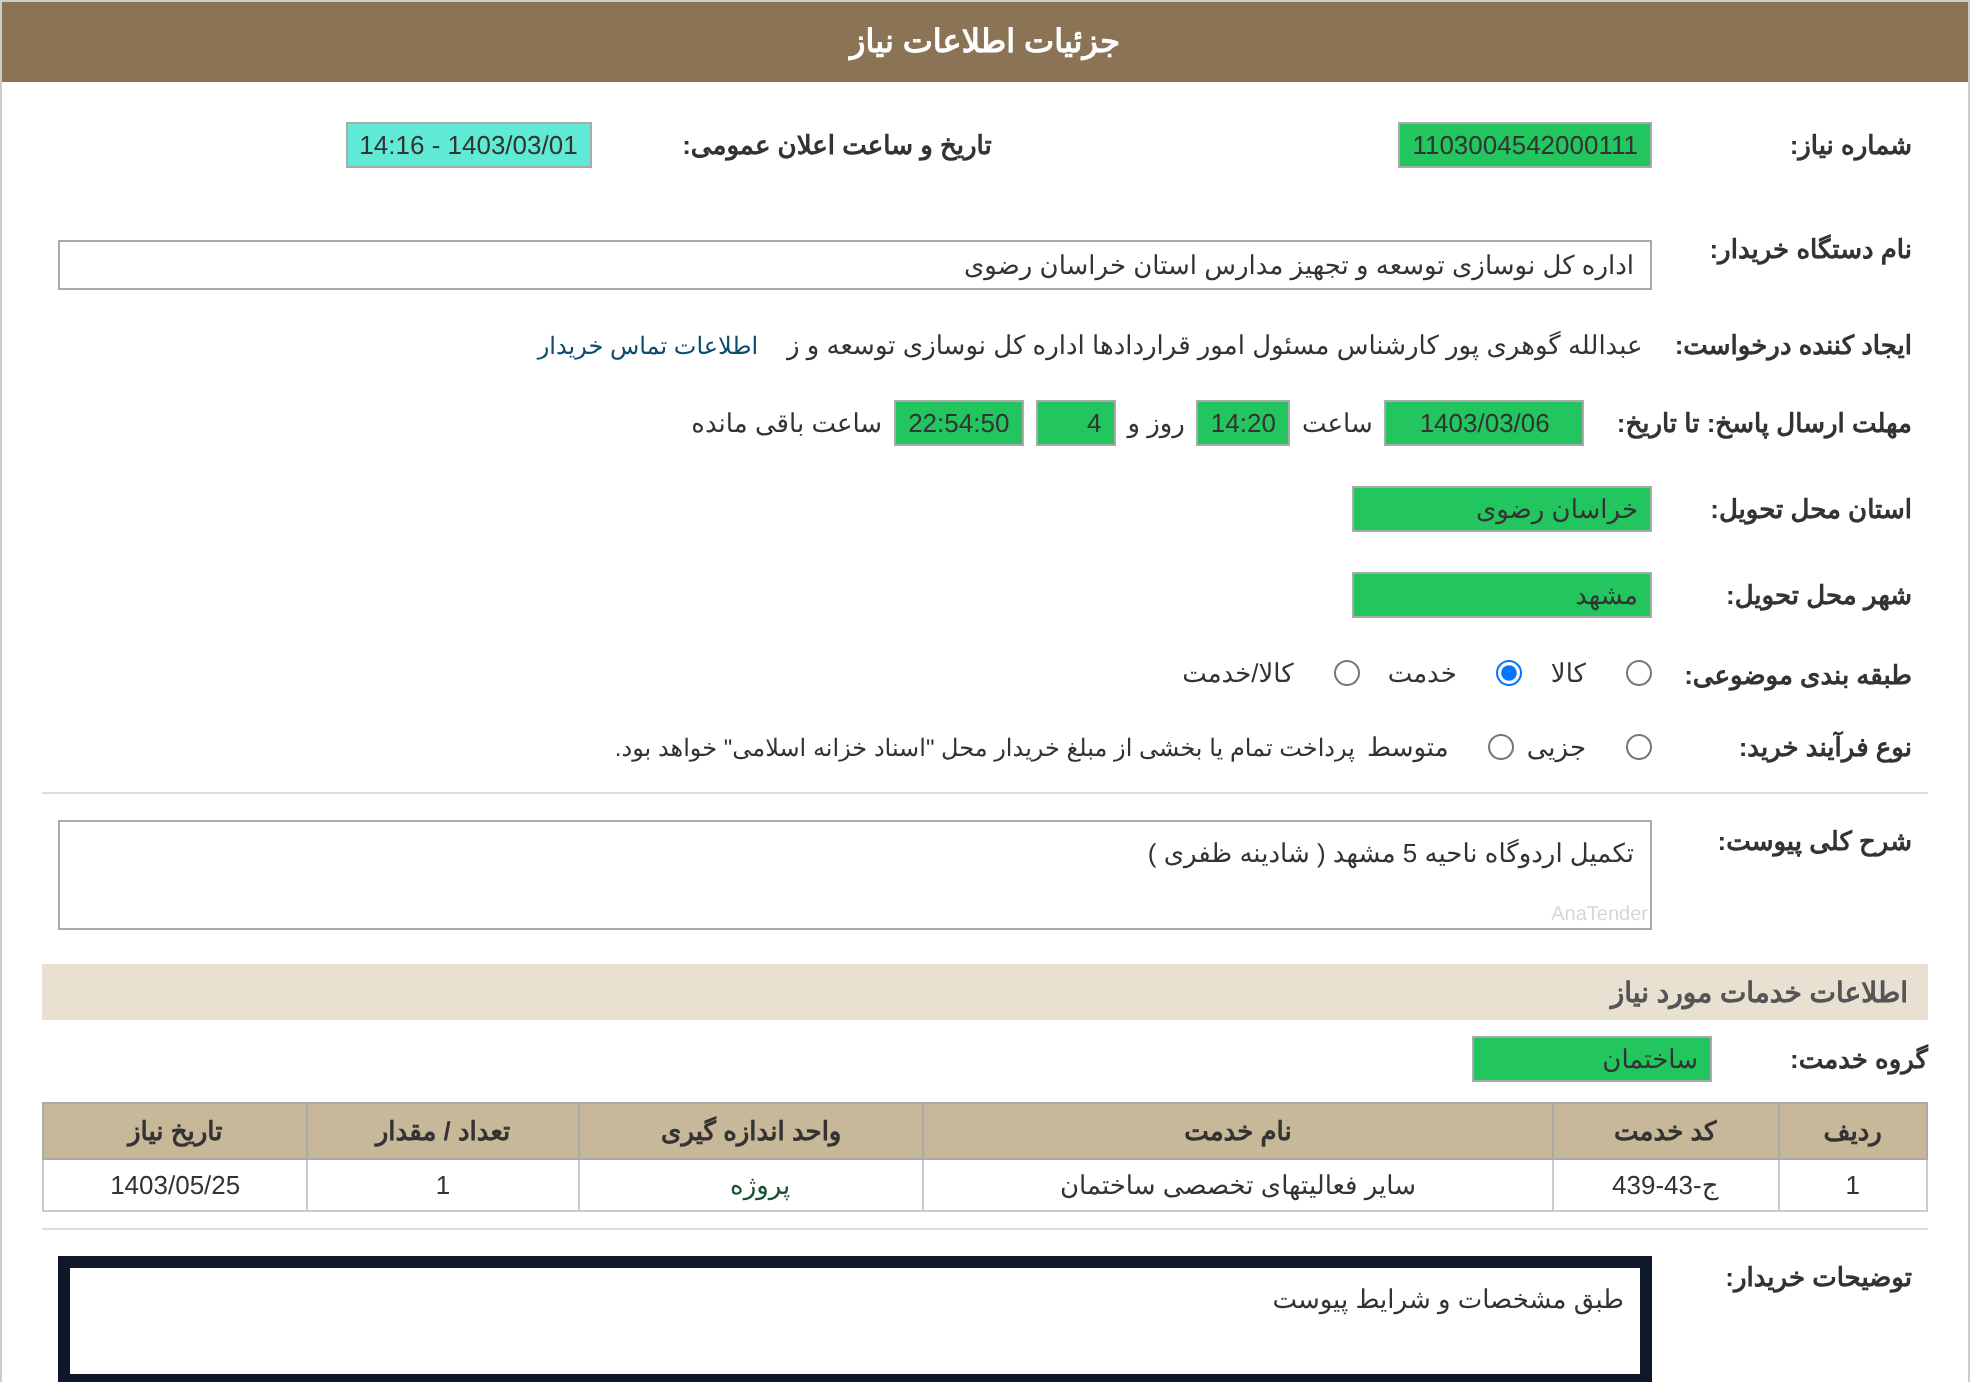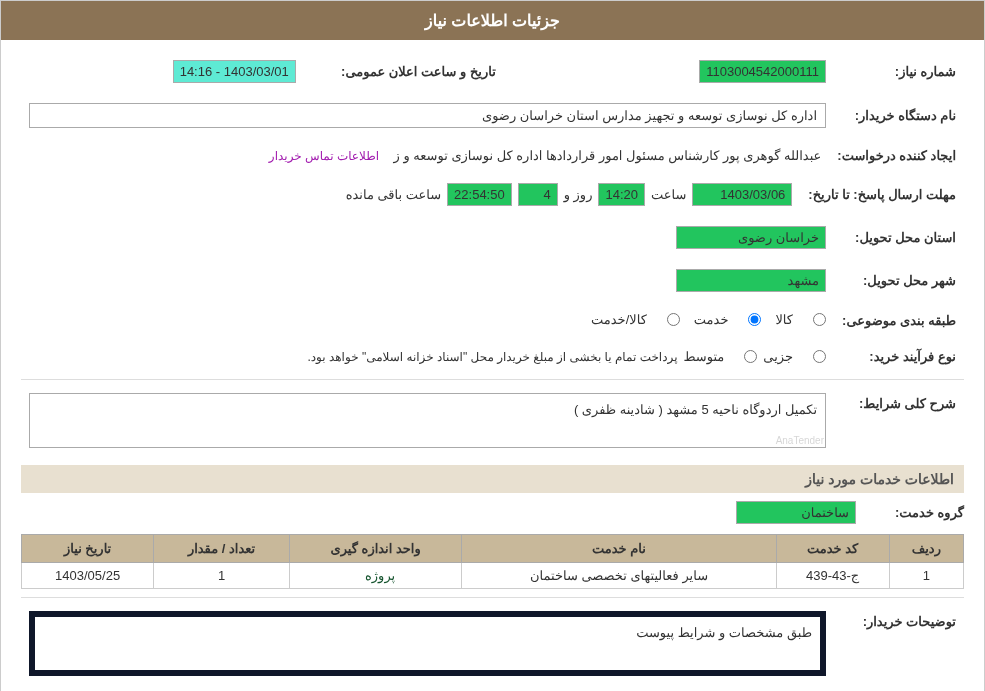--- a/index.html
+++ b/index.html
@@ -51,21 +51,21 @@
       background: #fff;
       padding: 4px 8px;
       width: 100%;
     }
     .row-flex {
       display: flex;
       align-items: center;
       gap: 6px;
     }
     .contact-link {
-      color: #a21caf;
+      color: #0c4a6e;
       text-decoration: none;
       font-size: 12px;
       margin-left: 20px;
     }
     .section-header {
       background: #e8e0d0;
       color: #555;
       font-weight: bold;
       padding: 6px 10px;
       margin: 12px 0 8px 0;
@@ -149,21 +149,21 @@
         </td>
       </tr>
     </tbody>
       </table>
 
     <table class="info-table">
       <tbody>
           <tr>
         <td class="label-cell">نام دستگاه خریدار:</td>
         <td class="value-cell">
-          <span class="input-box-full" style="display:block; border:1px solid #aaa; padding:4px 8px; background:#fff;">اداره کل نوسازی  توسعه و تجهیز مدارس استان خراسان رضوی</span>
+          <span class="input-box-full" style="display:block; border:1px solid #aaa; padding:4px 8px; background:#fff;margin-top:16px;">اداره کل نوسازی  توسعه و تجهیز مدارس استان خراسان رضوی</span>
         </td>
       </tr>
     </tbody>
       </table>
 
     <table class="info-table">
       <tbody>
           <tr>
         <td class="label-cell">ایجاد کننده درخواست:</td>
         <td class="value-cell">
@@ -174,21 +174,21 @@
       </tr>
     </tbody>
       </table>
 
     <table class="info-table">
       <tbody>
           <tr>
         <td class="label-cell">مهلت ارسال پاسخ: تا تاریخ:</td>
         <td class="value-cell">
           <div class="row-flex">
-            <span class="inline-input" style="min-width:100px;">1403/03/06</span>
+            <span class="inline-input" style="min-width:100px;text-align:center;">1403/03/06</span>
             <span>ساعت</span>
             <span class="inline-input">14:20</span>
             <span>روز و</span>
             <span class="inline-input" style="min-width:40px;">4</span>
             <span class="inline-input">22:54:50</span>
             <span>ساعت باقی مانده</span>
           </div>
         </td>
       </tr>
     </tbody>
@@ -259,21 +259,21 @@
         </td>
       </tr>
     </tbody>
       </table>
 
     <div class="separator"></div>
 
     <table class="info-table">
       <tbody>
           <tr>
-        <td class="label-cell" style="vertical-align:top;padding-top:8px;">شرح کلی شرایط:</td>
+        <td class="label-cell" style="vertical-align:top;padding-top:8px;">شرح کلی پیوست:</td>
         <td class="value-cell">
           <div style="position:relative;">
             <div style="border:1px solid #aaa; padding:8px; min-height:55px; background:#fff; font-size:13px;">
               <span>تکمیل اردوگاه ناحیه 5 مشهد ( شادینه ظفری )</span>
             </div>
             <div style="position:absolute;bottom:2px;right:2px;opacity:0.2;font-size:10px;">AnaTender</div>
           </div>
         </td>
       </tr>
     </tbody>

